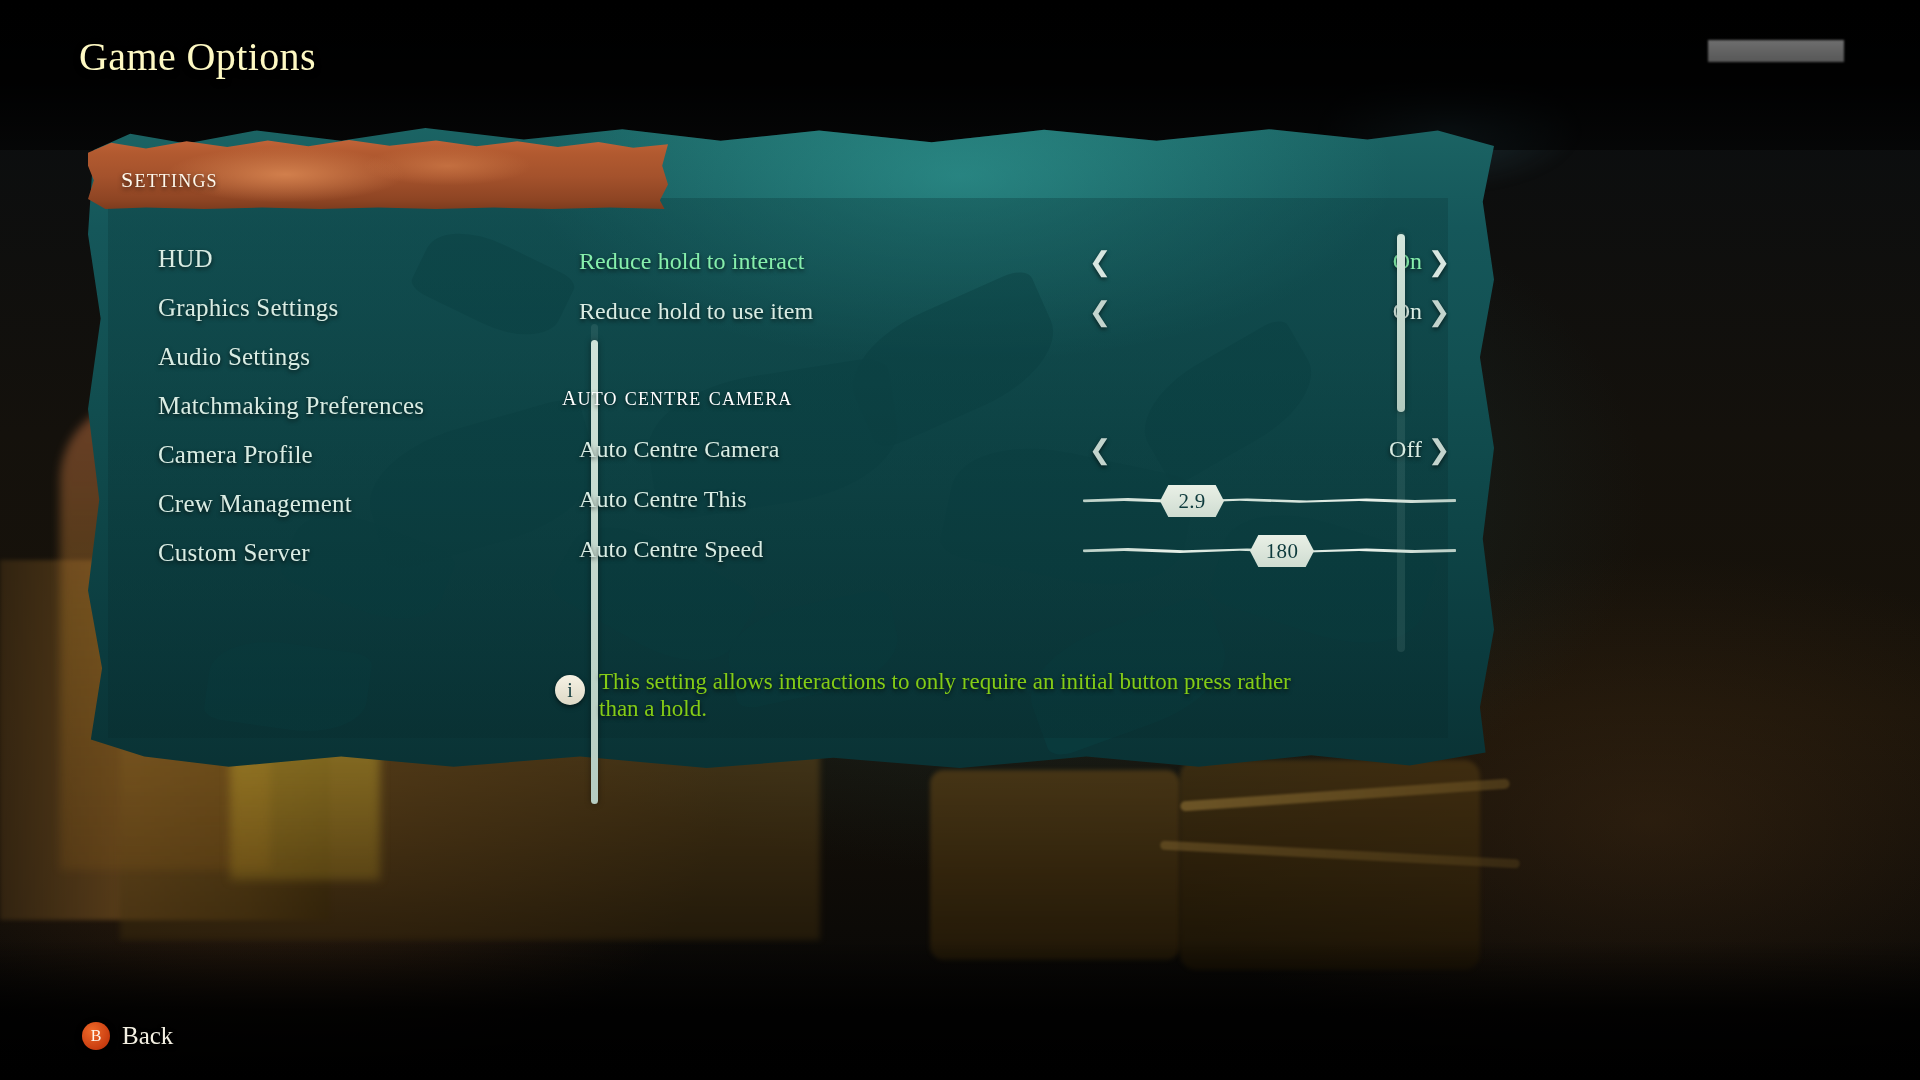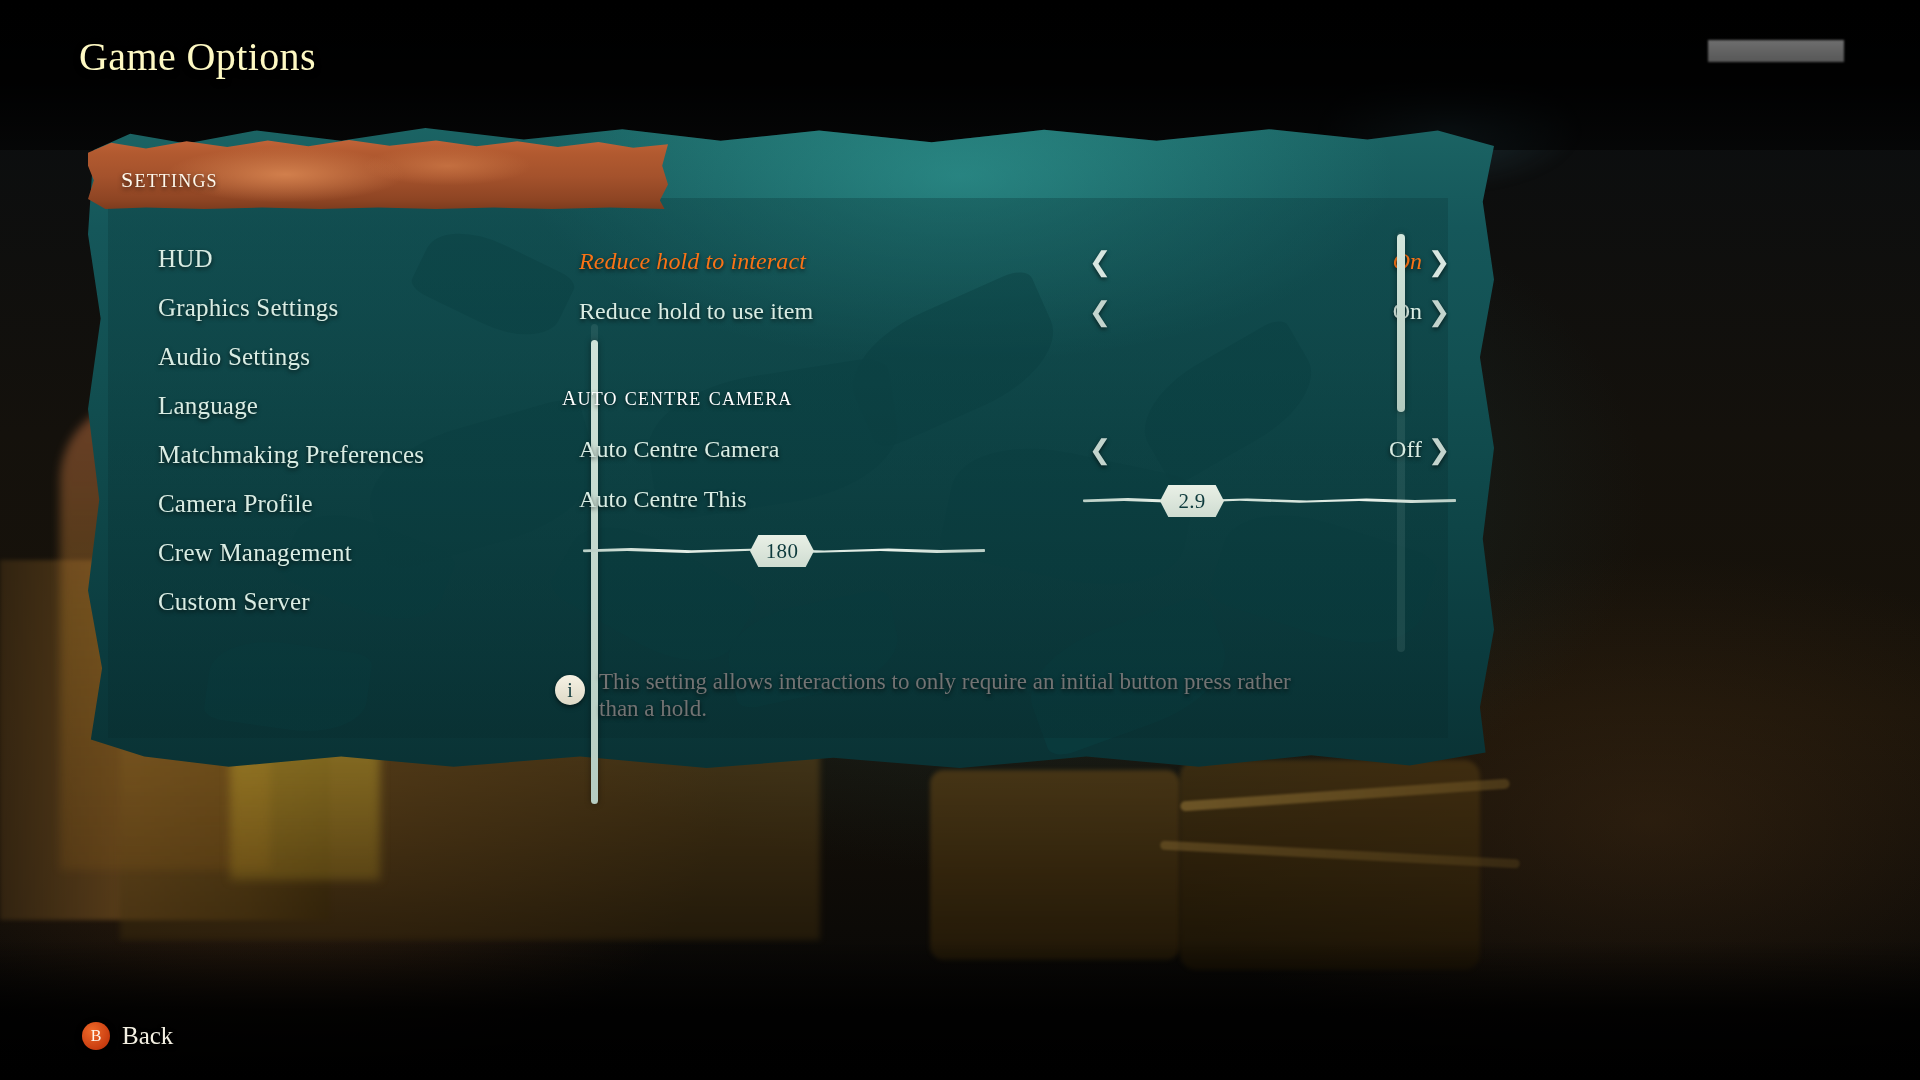--- a/index.html
+++ b/index.html
@@ -160,21 +160,21 @@
     background:linear-gradient(180deg,#0a3133,#06262a);
     clip-path:polygon(0% 7%, 16% 0%, 33% 6%, 50% 0%, 67% 6%, 84% 0%, 100% 5%,
                       100% 95%, 83% 100%, 66% 94%, 49% 100%, 32% 94%, 16% 100%, 0% 96%);
   }
   .opt-label {
     font-size:24px; color:#d9ece3; letter-spacing:.1px;
     text-shadow:0 2px 4px rgba(0,0,0,.7);
     flex:0 0 auto; width:500px;
   }
   .opt-row.selected .opt-label,
-  .opt-row.selected .opt-value { color:#f97316;font-style:italic; }
+  .opt-row.selected .opt-value { color:#86efac; }
 
   .stepper { display:flex; align-items:center; width:402px; margin-left:4px; }
   .arrow {
     width:34px; text-align:center; font-size:27px; line-height:1;
     color:#c3d4cd; text-shadow:0 2px 4px rgba(0,0,0,.6);
     font-family:"DejaVu Sans", sans-serif;
   }
   .opt-row.selected .arrow { color:#d8e6e0; }
   .opt-value {
     flex:1; text-align:right; font-size:24px; color:#d9ece3;
@@ -212,21 +212,21 @@
 
   
   #info-box { position:absolute; left:467px; top:545px; width:880px; }
   #info-icon {
     position:absolute; left:0; top:6px; width:30px; height:30px; border-radius:50%;
     background:linear-gradient(180deg,#f6f2e4,#ded9c6);
     color:#10393b; font-size:20px; display:flex; align-items:center; justify-content:center;
     box-shadow:0 2px 5px rgba(0,0,0,.55);
   }
   #info-text {
-    margin-left:44px; font-size:23px; line-height:1.17; color:#737373;
+    margin-left:44px; font-size:23px; line-height:1.17; color:#84cc16;
     text-shadow:0 2px 4px rgba(0,0,0,.75); max-width:730px;
   }
 
   
   #back-btn { position:absolute; left:82px; bottom:30px; display:flex; align-items:center; }
   #back-badge {
     width:28px; height:28px; border-radius:50%;
     background:radial-gradient(circle at 36% 32%, #ef6a29, #c93d10 70%, #a32f08);
     color:#fff7ee; font-size:16px; display:flex; align-items:center; justify-content:center;
     box-shadow:0 2px 6px rgba(0,0,0,.7); font-family:"Liberation Serif", serif;
@@ -289,23 +289,20 @@
 
 
     <div class="nav-item">
       <span>Graphics Settings</span>
     </div>
 
     <div class="nav-item">
       <span>Audio Settings</span>
     </div>
 
-    <div class="nav-item">
-      <span>Language</span>
-    </div>
 
     <div class="nav-item">
       <span>Matchmaking Preferences</span>
     </div>
 
     <div class="nav-item">
       <span>Camera Profile</span>
     </div>
 
     <div class="nav-item">
@@ -355,20 +352,21 @@
 
     <div class="opt-row">
       <div class="opt-label">Auto Centre This</div>
       <div class="slider-wrap">
         <div class="slider-track"></div>
         <div class="slider-handle" id="handle-delay" style="left: 77px;">2.9</div>
       </div>
     </div>
 
     <div class="opt-row">
+      <div class="opt-label">Auto Centre Speed</div>
       <div class="slider-wrap">
         <div class="slider-track"></div>
         <div class="slider-handle" id="handle-speed" style="left: 167px;">180</div>
       </div>
     </div>
   </div>
 
   <div id="rp-track"></div>
   <div id="rp-thumb"></div>
 

